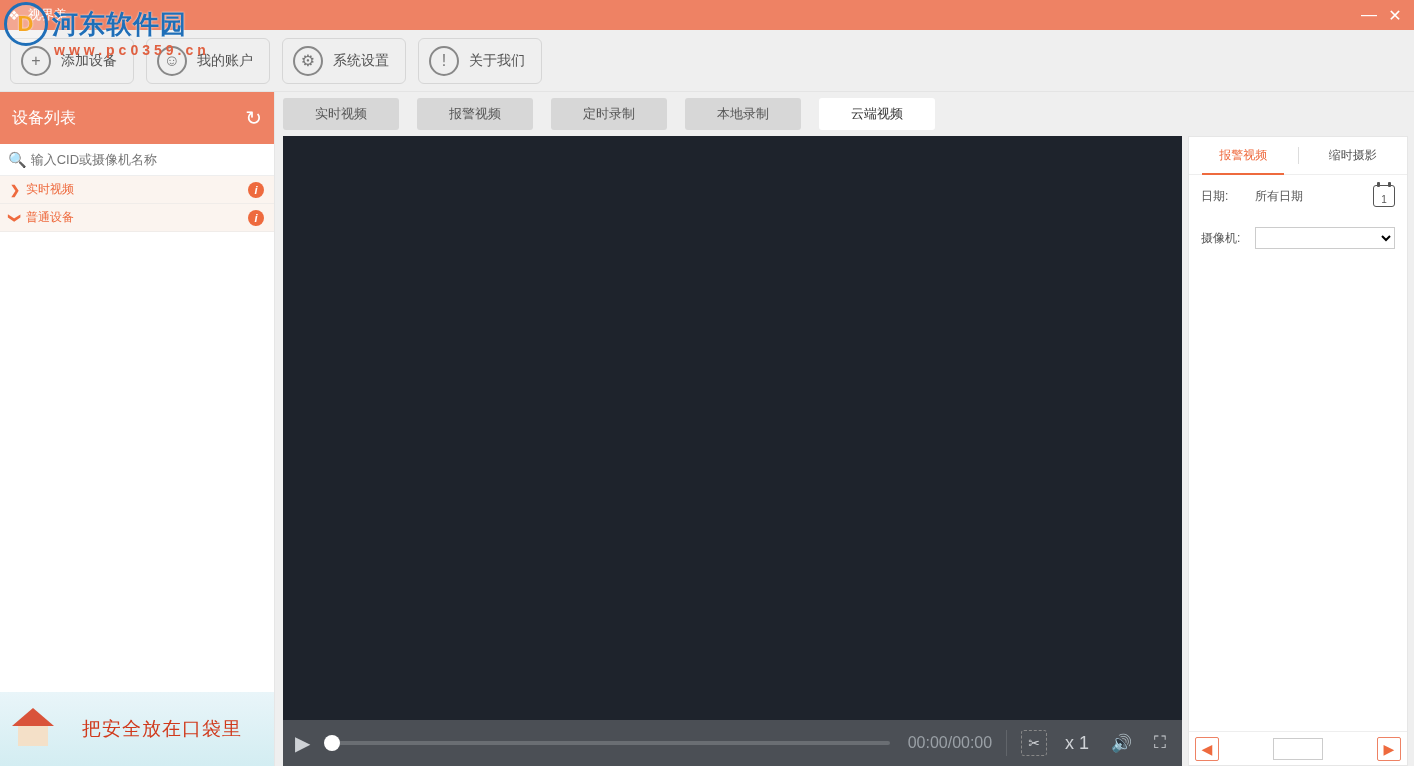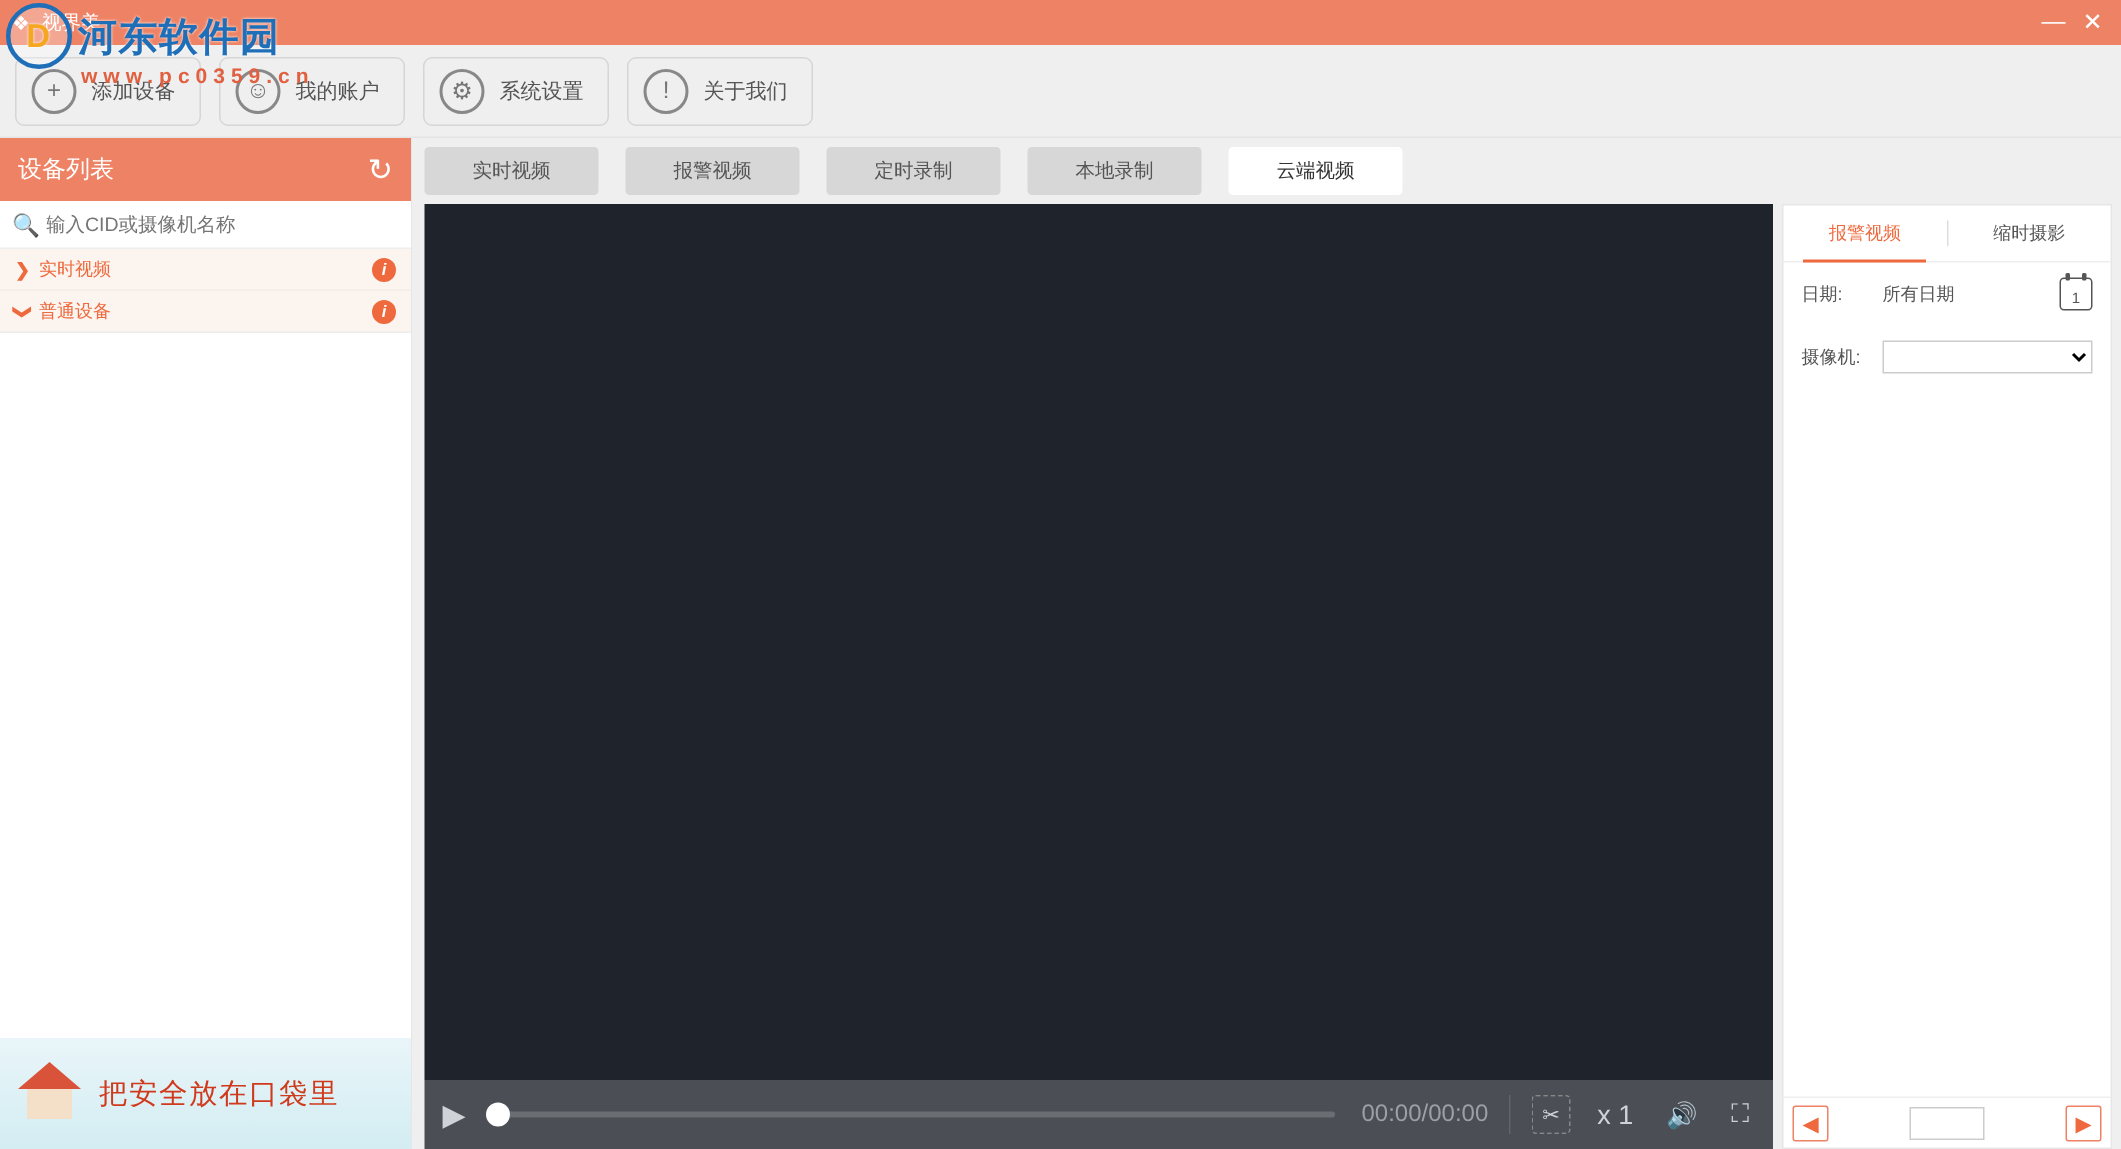--- a/index.html
+++ b/index.html
@@ -22,32 +22,32 @@
 .toolbar { height:62px; background:#efefef; display:flex; align-items:center; padding:0 10px; gap:12px; border-bottom:1px solid #e4e4e4;}
 .tool-btn { height:46px; padding:0 16px 0 10px; border:1px solid #d6d6d6; border-radius:6px; display:flex; align-items:center; gap:10px; cursor:pointer; background:#efefef;}
 .tool-btn .ticon { width:30px; height:30px; border:2px solid #888; border-radius:50%; display:flex; align-items:center; justify-content:center; color:#777; font-size:16px;}
 .tool-btn .tlabel { color:#555; font-size:14px; }
 
 
 .main { display:flex; height:674px; }
 
 
 .sidebar { width:275px; display:flex; flex-direction:column; background:#fff; border-right:1px solid #e6e6e6;}
-.sidebar-header { height:42px; background:#ee8264; color:#fff; display:flex; align-items:center; padding:0 12px; font-size:16px; }
+.sidebar-header { height:52px; background:#ee8264; color:#fff; display:flex; align-items:center; padding:0 12px; font-size:16px; }
 .sidebar-header .sh-spacer{flex:1;}
 .sidebar-header .refresh-icon{ font-size:20px; cursor:pointer;}
 .search-row { height:32px; display:flex; align-items:center; border-bottom:1px solid #eee; padding:0 4px;}
 .search-row .sicon{ color:#bbb; font-size:15px; margin:0 4px;}
 .search-row input { border:none; outline:none; flex:1; font-size:13px; color:#666; background:transparent;}
 .dev-group { height:28px; display:flex; align-items:center; padding:0 10px; font-size:12px; border-bottom:1px solid #f0ece9; background:#fbf4ef; cursor:pointer;}
 .dev-group .chev{ color:#ee6a3e; margin-right:6px; font-size:12px; font-weight:bold;}
 .dev-group .glabel{ color:#ee6a3e; flex:1;}
 .dev-group .info{ width:16px; height:16px; border-radius:50%; background:#ee6a3e; color:#fff; font-size:11px; display:flex; align-items:center; justify-content:center; font-style:italic; font-weight:bold;}
 .sidebar .filler{ flex:1; background:#fff;}
-.promo { height:74px; background:linear-gradient(#e9f5f9,#d3edf2); display:flex; align-items:center; padding:0 8px; gap:8px; }
+.promo { height:74px; background:linear-gradient(#e9f5f9,#d3edf2); display:flex; align-items:center; padding:0 8px; gap:24px; }
 .promo .house { width:50px; height:50px; position:relative;}
 .promo .house::before{content:""; position:absolute; bottom:8px; left:10px; width:30px; height:24px; background:#f4e0c8;}
 .promo .house::after{content:""; position:absolute; top:4px; left:4px; width:0; height:0; border-left:21px solid transparent; border-right:21px solid transparent; border-bottom:18px solid #d9533a;}
 .promo .ptxt{ font-family:"STKaiti","KaiTi",serif; color:#d03a1c; font-size:19px; letter-spacing:1px;}
 
 
 .content { flex:1; display:flex; flex-direction:column; padding:6px 6px 0 8px; background:#efefef;}
 .tabs { display:flex; gap:18px; margin-bottom:6px;}
 .tab { height:32px; width:116px; background:#d7d7d7; color:#555; font-size:13px; display:flex; align-items:center; justify-content:center; border-radius:3px; cursor:pointer;}
 .tab.active { background:#fff; color:#333; }

